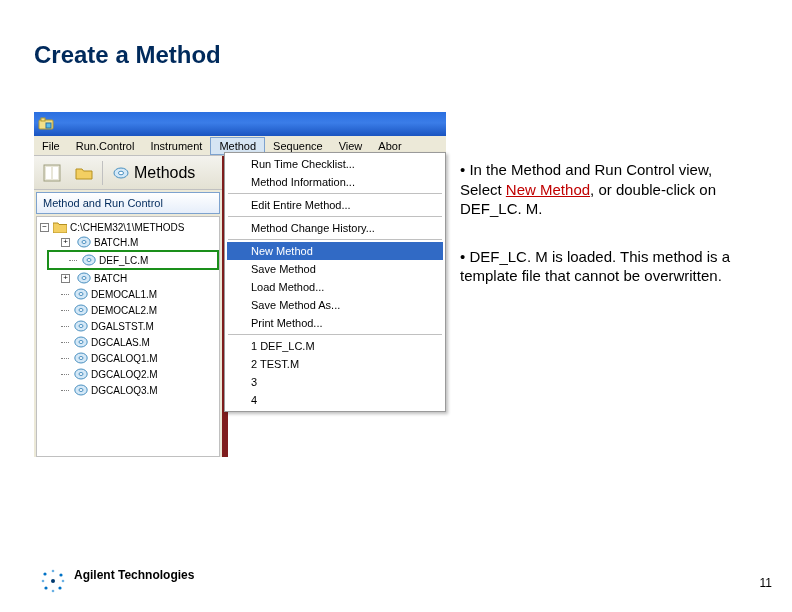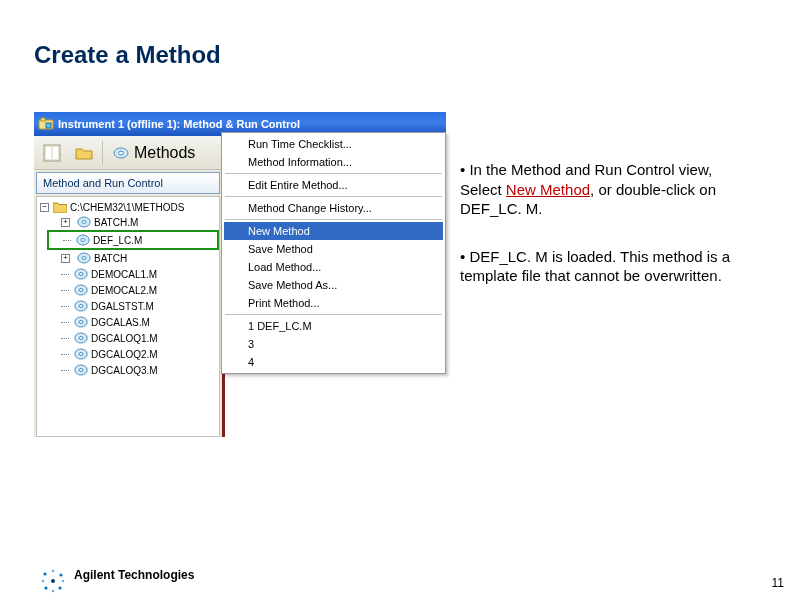--- a/index.html
+++ b/index.html
@@ -76,21 +76,21 @@
   }
   .left-col {
     width: 188px;
     display: flex;
     flex-direction: column;
     background: #ece9d8;
   }
   .right-col {
     width: 224px;
     background: #fff;
-    border-left: 3px solid #7f1d1d;
+    border-left: 6px solid #7f1d1d;
     font-family: Tahoma, sans-serif;
     font-size: 11px;
   }
   
   .toolbar {
     height: 34px;
     display: flex;
     align-items: center;
     gap: 4px;
     padding: 0 4px;
@@ -146,21 +146,21 @@
   .tree-child {
     display: flex;
     align-items: center;
     padding: 2px 0 2px 24px;
     gap: 3px;
     white-space: nowrap;
   }
   .tree-child.sel-box {
     border: 2px solid #1a8f1a;
     margin-left: 10px;
-    padding-left: 14px;
+    padding-left: 20px;
   }
   .cd-icon { width:14px; height:12px; display:inline-flex; }
   .cd-icon svg { width:14px; height:12px; }
   .plus-box, .minus-box {
     width: 9px; height: 9px;
     border: 1px solid #808080;
     display: inline-flex;
     align-items: center;
     justify-content: center;
     font-size: 8px;
@@ -220,42 +220,50 @@
     left: 40px;
     display: flex;
     align-items: flex-start;
     gap: 8px;
   }
   .spark-logo { width:26px; height:26px; }
   .logo-text { font-size: 12px; font-weight: bold; color: #000; }
   .page-number {
     position: absolute;
     bottom: 22px;
-    right: 8px;
+    right: 20px;
     font-size: 12px;
     font-family: Arial, sans-serif;
   }
 </style>
 </head>
 <body>
 
 <div class="slide-title">Create a Method</div>
 
 <div class="screenshot-area">
   <div class="window-titlebar">
     <span class="title-icon">
       <svg viewBox="0 0 16 16">
           <rect x="1" y="4" width="14" height="9" rx="1" fill="#f3e08a" stroke="#b59b2e"></rect>
           <rect x="3" y="2" width="4" height="3" fill="#f3e08a" stroke="#b59b2e"></rect>
           <rect x="8" y="7" width="5" height="5" fill="#5dbde8" stroke="#2a6fa0"></rect>
         </svg>
     </span>
-    <span>Instrument 1 (offline 1): Method &amp; Run Control</span>
   </div>
 
+  <div class="menubar">
+      <div class="menu-item">File</div>
+      <div class="menu-item">Run.Control</div>
+      <div class="menu-item">Instrument</div>
+      <div class="menu-item active">Method</div>
+      <div class="menu-item">Sequence</div>
+      <div class="menu-item">View</div>
+      <div class="menu-item">Abor</div>
+    </div>
 
   <div class="app-row">
     <div class="left-col">
       <div class="toolbar">
         <div class="tool-btn">
           <span class="an-icon">
             <svg viewBox="0 0 18 18">
                 <rect x="1" y="1" width="16" height="16" fill="#e8e6d8" stroke="#a0a080"></rect>
                 <rect x="3" y="3" width="5" height="12" fill="#fff"></rect>
                 <rect x="10" y="3" width="5" height="12" fill="#fff"></rect>
@@ -407,20 +415,21 @@
           <div class="dd-sep"></div>
           <div class="dd-item">Method Change History...</div>
           <div class="dd-sep"></div>
           <div class="dd-item highlighted">New Method</div>
           <div class="dd-item">Save Method</div>
           <div class="dd-item">Load Method...</div>
           <div class="dd-item">Save Method As...</div>
           <div class="dd-item">Print Method...</div>
           <div class="dd-sep"></div>
           <div class="dd-item">1 DEF_LC.M</div>
+          <div class="dd-item">2 TEST.M</div>
           <div class="dd-item">3</div>
           <div class="dd-item">4</div>
         </div>
     </div>
   </div>
 </div>
 
 <div class="content-panel">
   <p>
     <span>• In the Method and Run Control view, Select </span><span class="red-underline">New Method</span><span>, or double-click on DEF_LC. M.</span>

